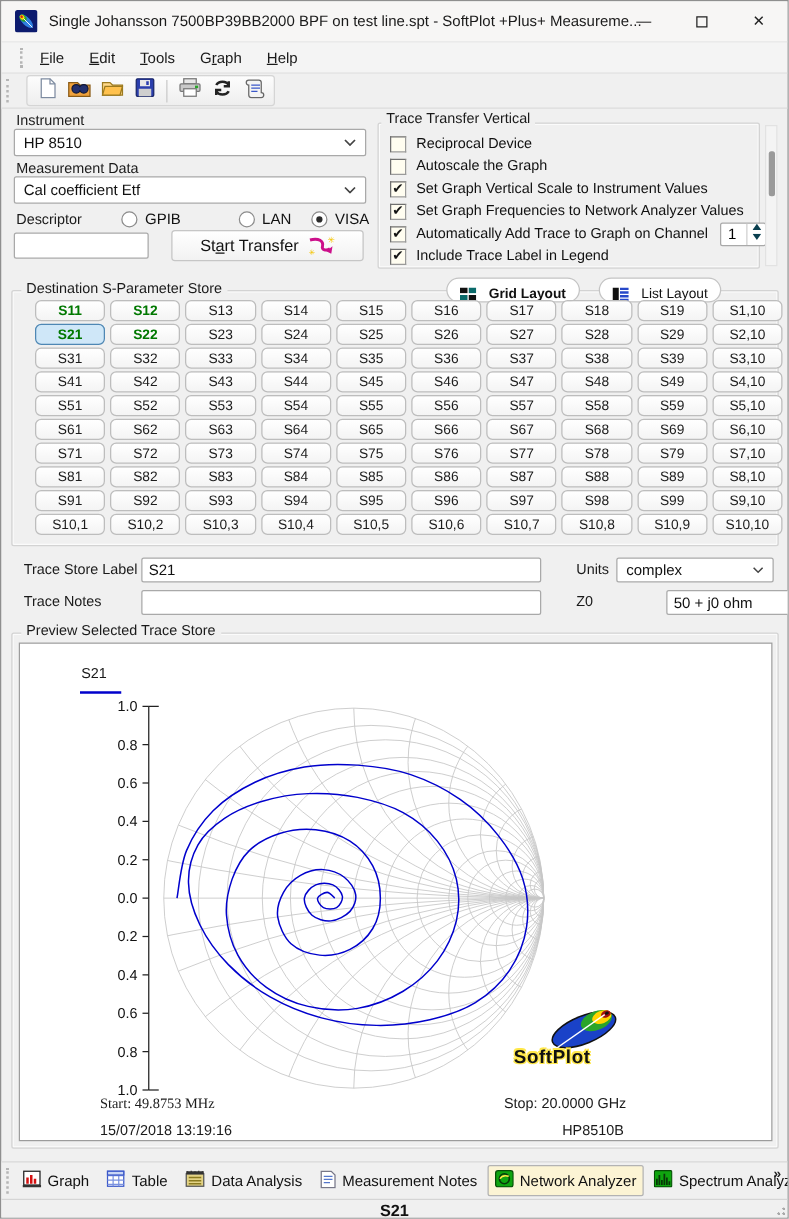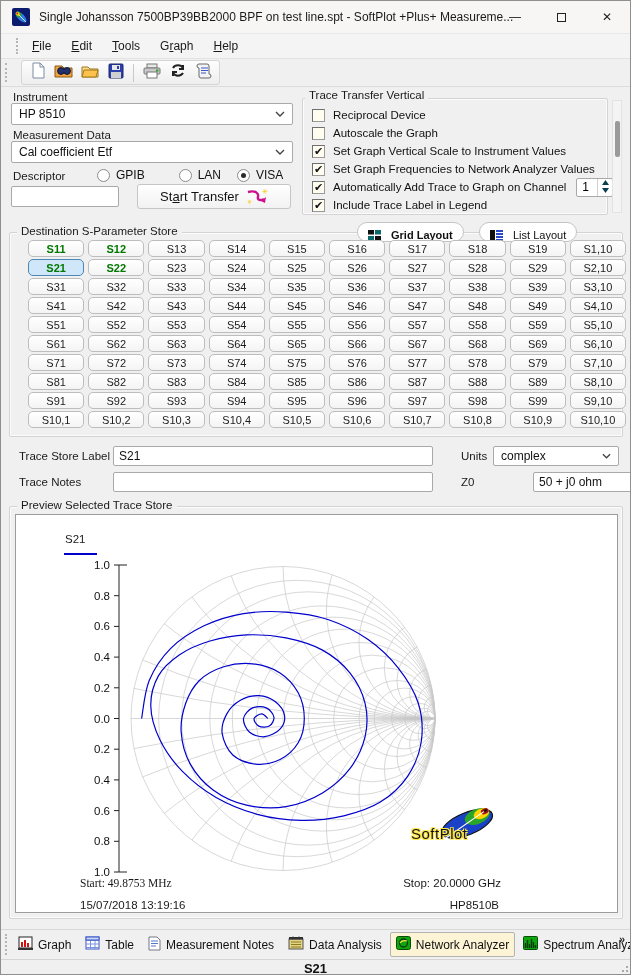--- a/index.html
+++ b/index.html
@@ -74,21 +74,21 @@
         font-size:11px; color:#1c1c1c; display:flex; align-items:center; justify-content:center; }
   .sp.g { color:#007800; font-weight:bold; }
   .sp.sel { background:#cfe7f8; border-color:#4e87b4; }
 
   
   .chart-panel { position:absolute; left:14px; top:513px; width:603px; height:399px; background:#fff;
                  border:1px solid #9c9c9c; }
   .cp-text { position:absolute; font-size:11.5px; color:#1a1a1a; white-space:nowrap; }
   .legend-line { position:absolute; height:2px; background:#0000cc; }
   .logo { position:absolute; left:393px; top:288px; width:100px; height:64px; }
-  .logo-text { position:absolute; left:2px; top:22px; font-size:15px; font-weight:normal; color:#111;
+  .logo-text { position:absolute; left:2px; top:34px; font-size:15px; font-weight:bold; color:#111;
                letter-spacing:0.5px;
                text-shadow:-1px -1px 0 #ffe84a, 1px -1px 0 #ffe84a, -1px 1px 0 #ffe84a, 1px 1px 0 #ffe84a; }
 
   
   .tabbar { position:absolute; top:928px; left:0; right:0; height:30px; background:#f0f0f0;
             border-top:1px solid #d8d8d8; display:flex; align-items:center; }
   .tab { display:flex; align-items:center; gap:5px; font-size:12px; color:#111; padding:3px 5px;
          border:1px solid transparent; margin-right:2px; white-space:nowrap; }
   .tab.sel { background:#fcf4d4; border-color:#b3b3b3; border-radius:2px; }
   .tab-overflow { position:absolute; right:5px; top:3px; font-size:11px; font-weight:bold; color:#222; }
@@ -206,21 +206,21 @@
   <div class="label" style="left:12px;top:128px;">Measurement Data</div>
   <div class="combo" style="left:10px;top:140px;width:282px;height:22px;">
     <span>Cal coefficient Etf</span>
     <svg class="chev" width="10" height="6" viewBox="0 0 10 6">
         <path d="M1 1 L5 5 L9 1" fill="none" stroke="#444" stroke-width="1.4"></path>
       </svg>
   </div>
 
   <div class="label" style="left:12px;top:169px;">Descriptor</div>
   <div class="radio-group" style="left:96px;top:166px;width:195px;height:16px;">
-    <span class="radio-item" style="margin-right:34px;">
+    <span class="radio-item" style="margin-right:46px;">
       <span class="radio"></span>
         <span>GPIB</span>
     </span>
     <span class="radio-item" style="margin-right:16px;">
       <span class="radio"></span>
         <span>LAN</span>
     </span>
     <span class="radio-item">
       <span class="radio sel"></span>
         <span>VISA</span>
@@ -556,34 +556,34 @@
         </div>
         <div class="tab">
           <span><svg width="15" height="14" viewBox="0 0 15 14">
               <rect x="1" y="1" width="13" height="12" fill="#fff" stroke="#3a57c9"></rect>
               <path d="M1 4.5 h13 M1 8 h13 M1 11.5 h13 M5.5 1 v12 M10 1 v12" stroke="#7b93e0" stroke-width="1"></path>
               <rect x="1" y="1" width="13" height="3" fill="#c9d6f5" stroke="#3a57c9"></rect>
             </svg></span>
           <span>Table</span>
         </div>
         <div class="tab">
-          <span><svg width="13" height="15" viewBox="0 0 13 15">
-              <path d="M1 1 h8 l3 3 v10 h-11 z" fill="#fff" stroke="#778"></path>
-              <path d="M3 5 h7 M3 7.5 h7 M3 10 h5" stroke="#5577cc" stroke-width="1"></path>
-            </svg></span>
-          <span>Measurement Notes</span>
-        </div>
-        <div class="tab">
           <span><svg width="16" height="14" viewBox="0 0 16 14">
               <rect x="1" y="3" width="14" height="10" fill="#e3d386" stroke="#555"></rect>
               <rect x="1" y="1" width="14" height="2.5" fill="#333"></rect>
               <path d="M3 6 h10 M3 8.5 h10 M3 11 h10" stroke="#8a7a1e" stroke-width="1.2"></path>
               <path d="M2 1 v2 M5 0.5 v2.5 M8 1 v2 M11 0.5 v2.5 M14 1 v2" stroke="#333"></path>
             </svg></span>
           <span>Data Analysis</span>
+        </div>
+        <div class="tab">
+          <span><svg width="13" height="15" viewBox="0 0 13 15">
+              <path d="M1 1 h8 l3 3 v10 h-11 z" fill="#fff" stroke="#778"></path>
+              <path d="M3 5 h7 M3 7.5 h7 M3 10 h5" stroke="#5577cc" stroke-width="1"></path>
+            </svg></span>
+          <span>Measurement Notes</span>
         </div>
         <div class="tab sel">
           <span><svg width="15" height="14" viewBox="0 0 15 14">
               <rect x="0.5" y="0.5" width="14" height="13" rx="2" fill="#0fa50f" stroke="#064d06"></rect>
               <circle cx="7.5" cy="7" r="4" fill="none" stroke="#083808" stroke-width="1.3"></circle>
               <path d="M4 7 q2 -3.5 7 -2" fill="none" stroke="#ffe84a" stroke-width="1.2"></path>
             </svg></span>
           <span>Network Analyzer</span>
         </div>
         <div class="tab">

